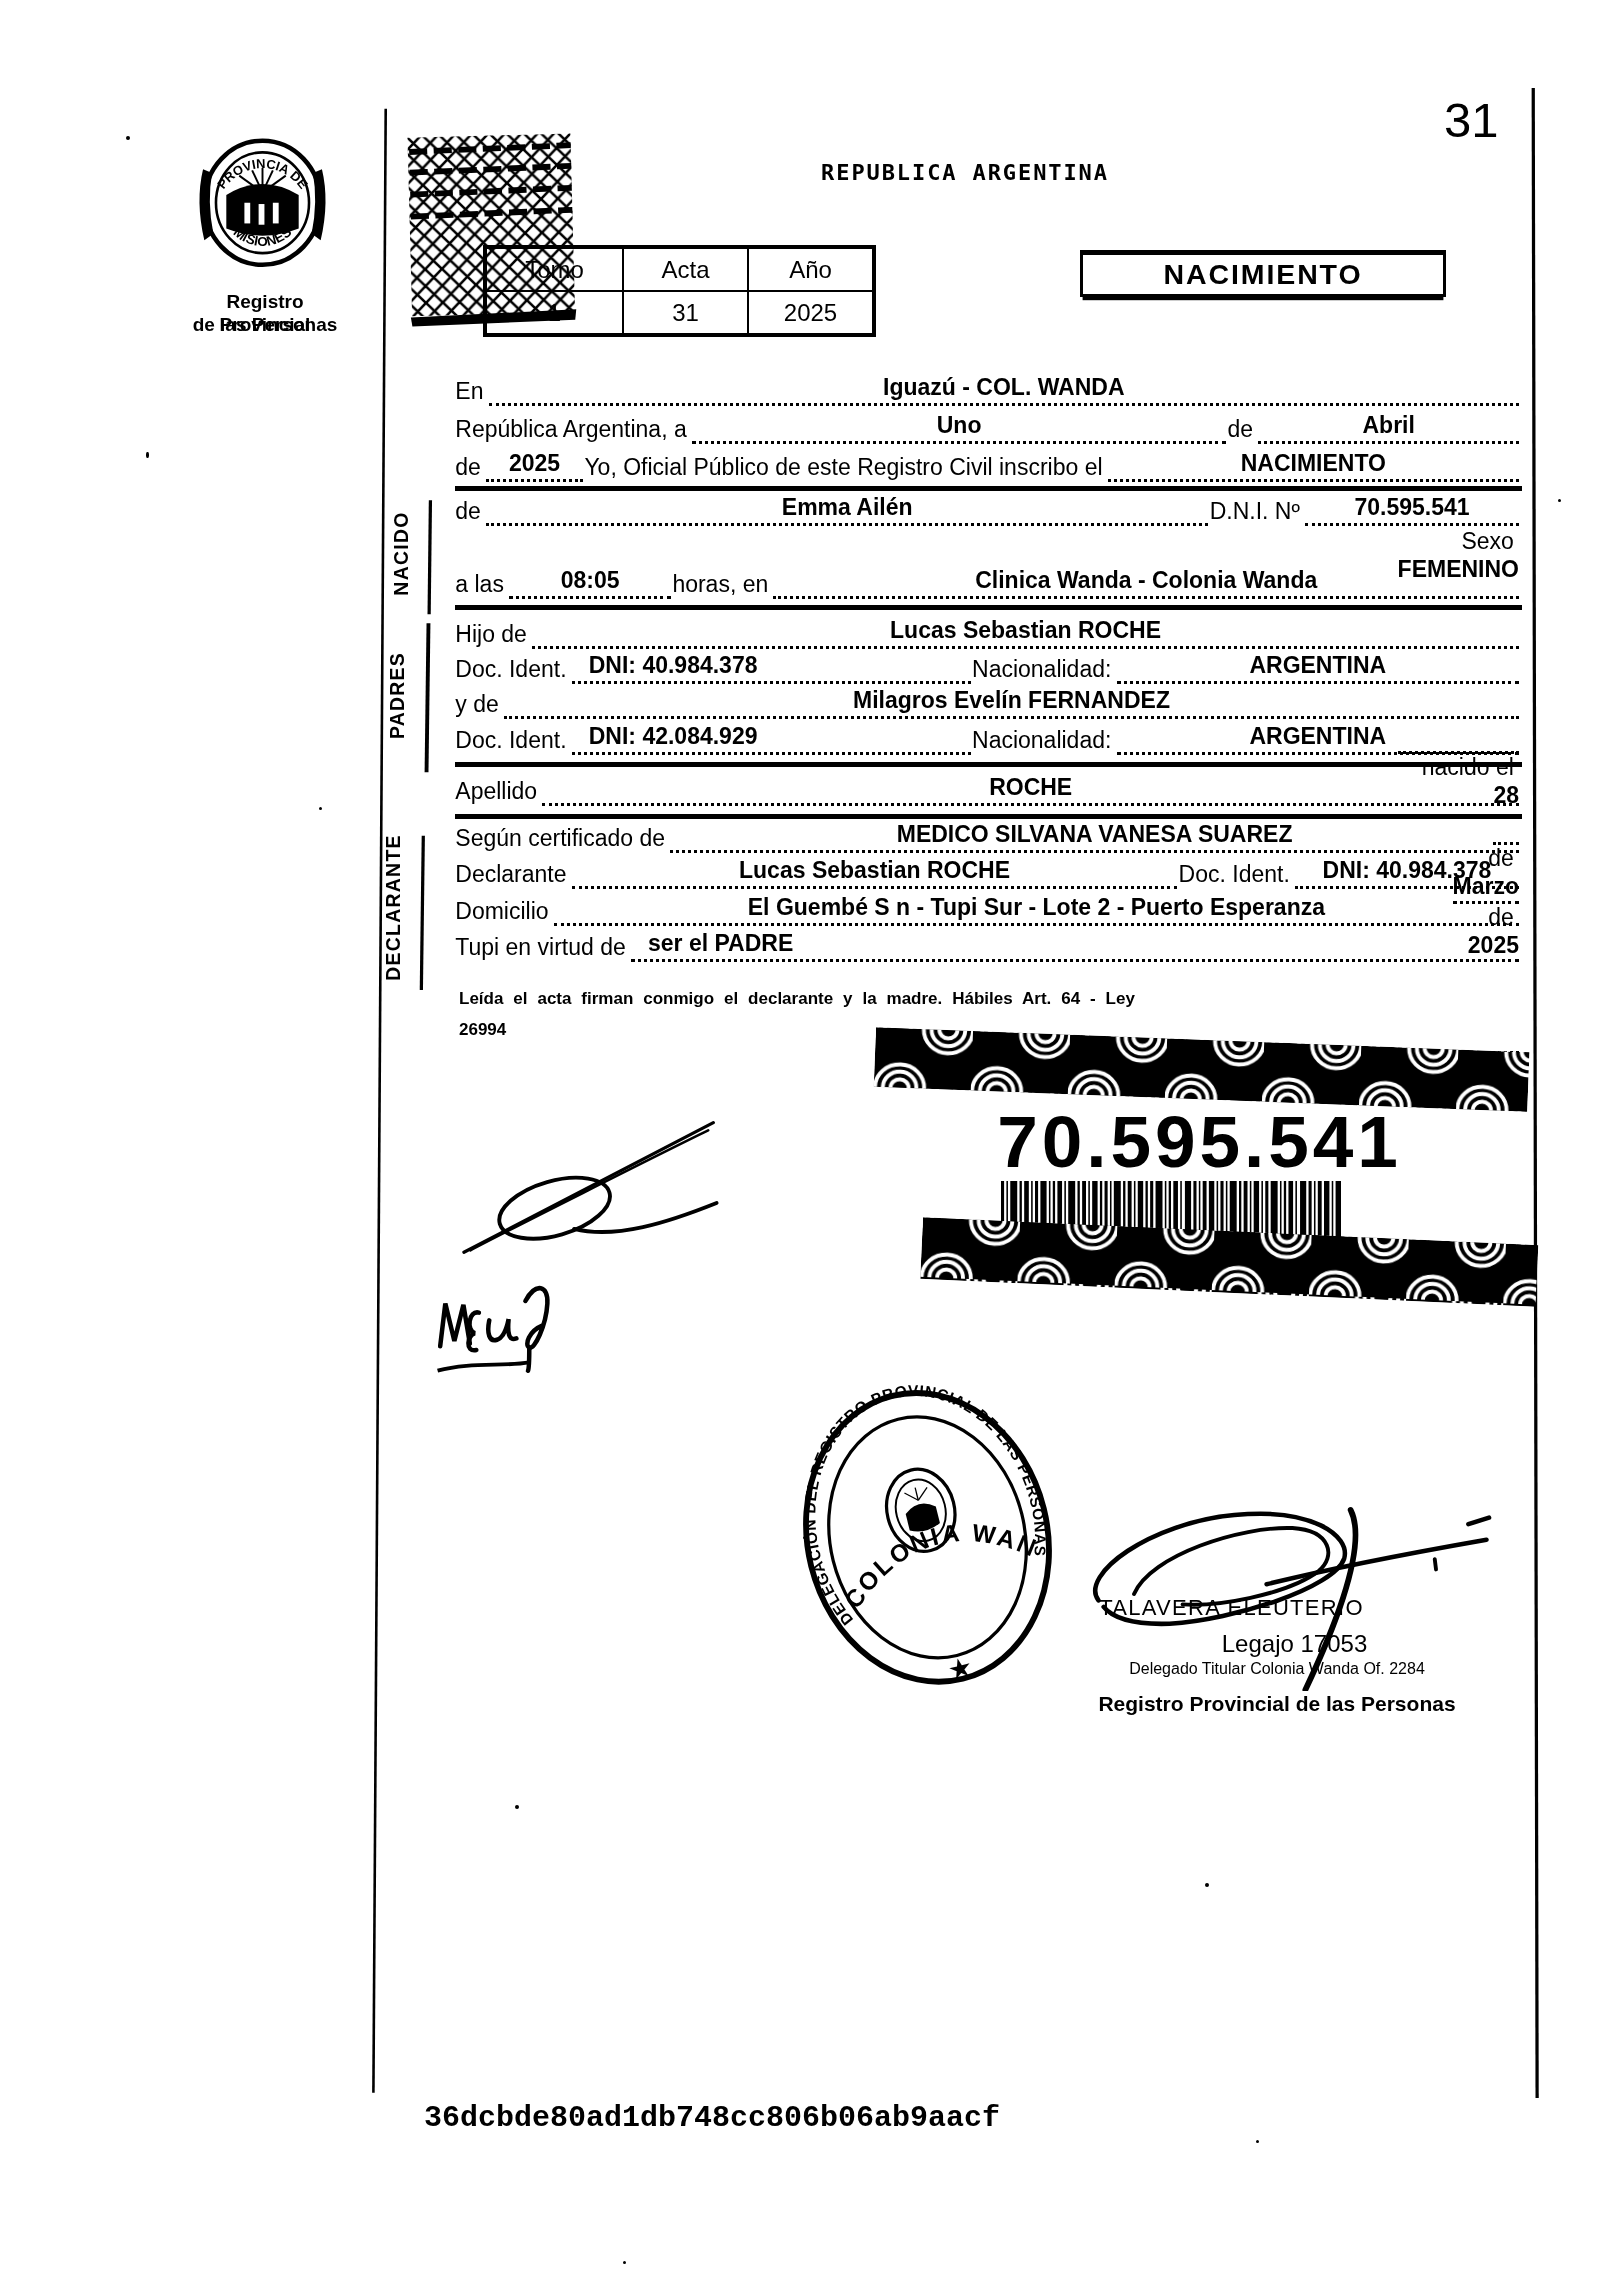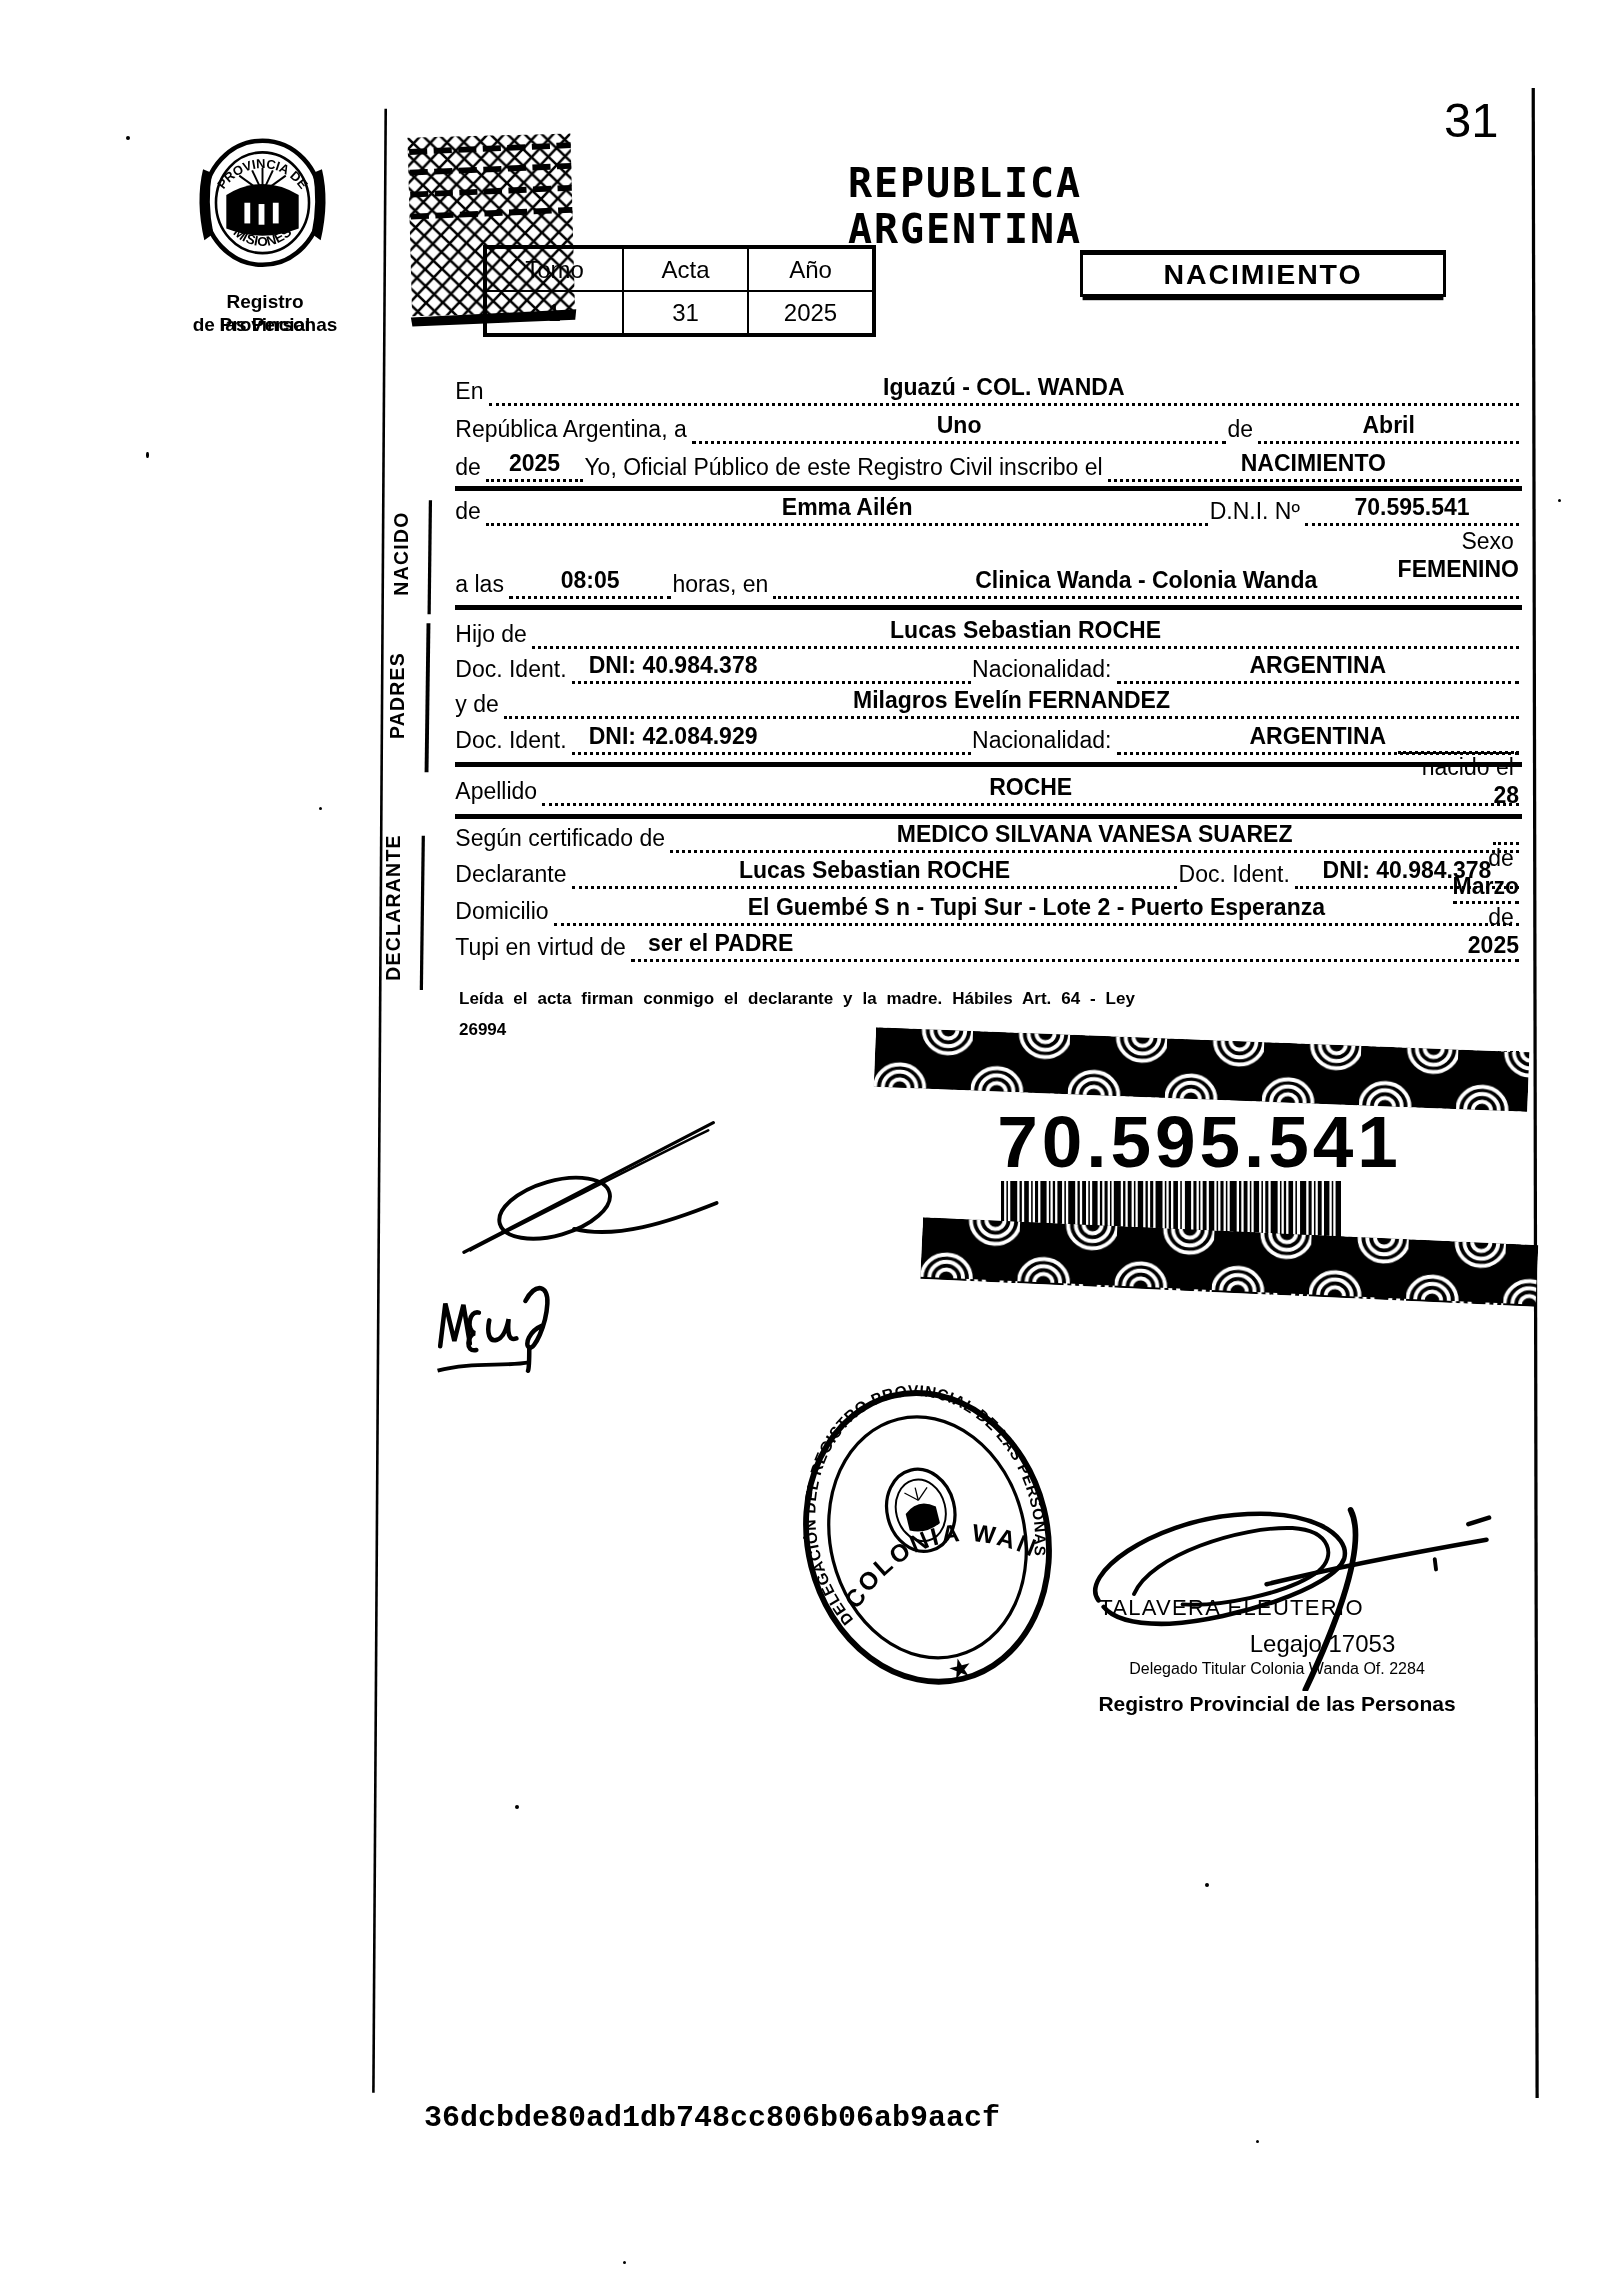--- a/index.html
+++ b/index.html
@@ -1,20 +1,20 @@
 <!DOCTYPE html>
 <html style="font-size:10.4px"><head>
 <meta charset="utf-8">
 <style>
   html,body{margin:0;padding:0;background:#ffffff;}
   body{width:1617px;height:2284px;position:relative;font-family:"Liberation Sans",sans-serif;color:#000;overflow:hidden;}
   .abs{position:absolute;}
   
   .pagenum{font-size:49px;}
-  .doc-title{font-family:"DejaVu Sans Mono","Liberation Mono",monospace;font-weight:bold;font-size:40px;letter-spacing:1.9px;text-align:center;}
+  .doc-title{font-family:"DejaVu Sans Mono","Liberation Mono",monospace;font-weight:bold;font-size:22px;letter-spacing:1.9px;text-align:center;}
   .seal-caption{font-size:19px;font-weight:bold;text-align:center;line-height:23px;}
   
   .rtable{display:grid;grid-template-columns:137px 125px 125px;border:3.2px solid #000;}
   .rtable .cell{border:1.9px solid #000;height:41px;display:flex;align-items:center;justify-content:center;font-size:24px;}
   .type-box{border:3.9px solid #000;border-top-width:5.8px;box-shadow:0 5.8px 0 -2.6px #000;display:flex;align-items:center;justify-content:center;
             font-size:28.5px;font-weight:bold;letter-spacing:1.9px;transform:none;}
   
   .frow{position:absolute;left:454px;width:1065px;height:35px;display:flex;align-items:flex-end;font-size:23px;white-space:nowrap;}
   .lbl{padding:0 5.2px 0.6px 1.3px;}
   .fld{flex:1 1 0;border-bottom:3.9px dotted #000;text-align:center;font-weight:bold;font-size:23px;padding-bottom:1.9px;min-width:0;}
@@ -326,21 +326,21 @@
   <g stroke="#000" fill="none" stroke-linecap="round">
     <path stroke-width="7" d="M40,160 C10,120 120,40 250,28 C370,16 430,60 420,95 C405,140 250,190 150,196 C90,198 60,185 48,170"></path>
     <path stroke-width="6" d="M95,150 C120,90 260,45 340,48 C400,52 408,92 380,115 C330,152 220,170 170,166"></path>
     <path stroke-width="9" d="M430,20 C450,60 430,150 360,298"></path>
     <path stroke-width="7" d="M300,135 C420,105 560,80 640,66"></path>
     <path stroke-width="7" d="M612,42 L644,32"></path>
     <path stroke-width="6" d="M560,96 L562,112"></path>
   </g>
 </svg>
 <div class="sig-name" style="left:1076px;top:1595px;width:311px;">TALAVERA ELEUTERIO</div>
-<div class="sig-sub" style="left:1164px;top:1630px;width:317px;font-size:24px;">Legajo 17053</div>
+<div class="sig-sub" style="left:1136px;top:1630px;width:317px;font-size:24px;">Legajo 17053</div>
 <div class="sig-sub" style="left:1063px;top:1660px;width:428px;font-size:16px;">Delegado Titular Colonia Wanda Of. 2284</div>
 <div class="sig-sub" style="left:1063px;top:1692px;width:428px;font-size:21px;font-weight:bold;">Registro Provincial de las Personas</div>
 
 <div class="hash" style="left:424px;top:2101px;">36dcbde80ad1db748cc806b06ab9aacf</div>
 
 <div class="dot" style="left:126px;top:136px;width:3.9px;height:3.9px;"></div>
 <div class="dot" style="left:146px;top:452px;width:3.2px;height:5.8px;border-radius:40%;"></div>
 <div class="dot" style="left:1558px;top:499px;width:3.2px;height:3.2px;"></div>
 <div class="dot" style="left:319px;top:807px;width:3.2px;height:3.2px;"></div>
 <div class="dot" style="left:515px;top:1805px;width:3.9px;height:3.9px;"></div>

